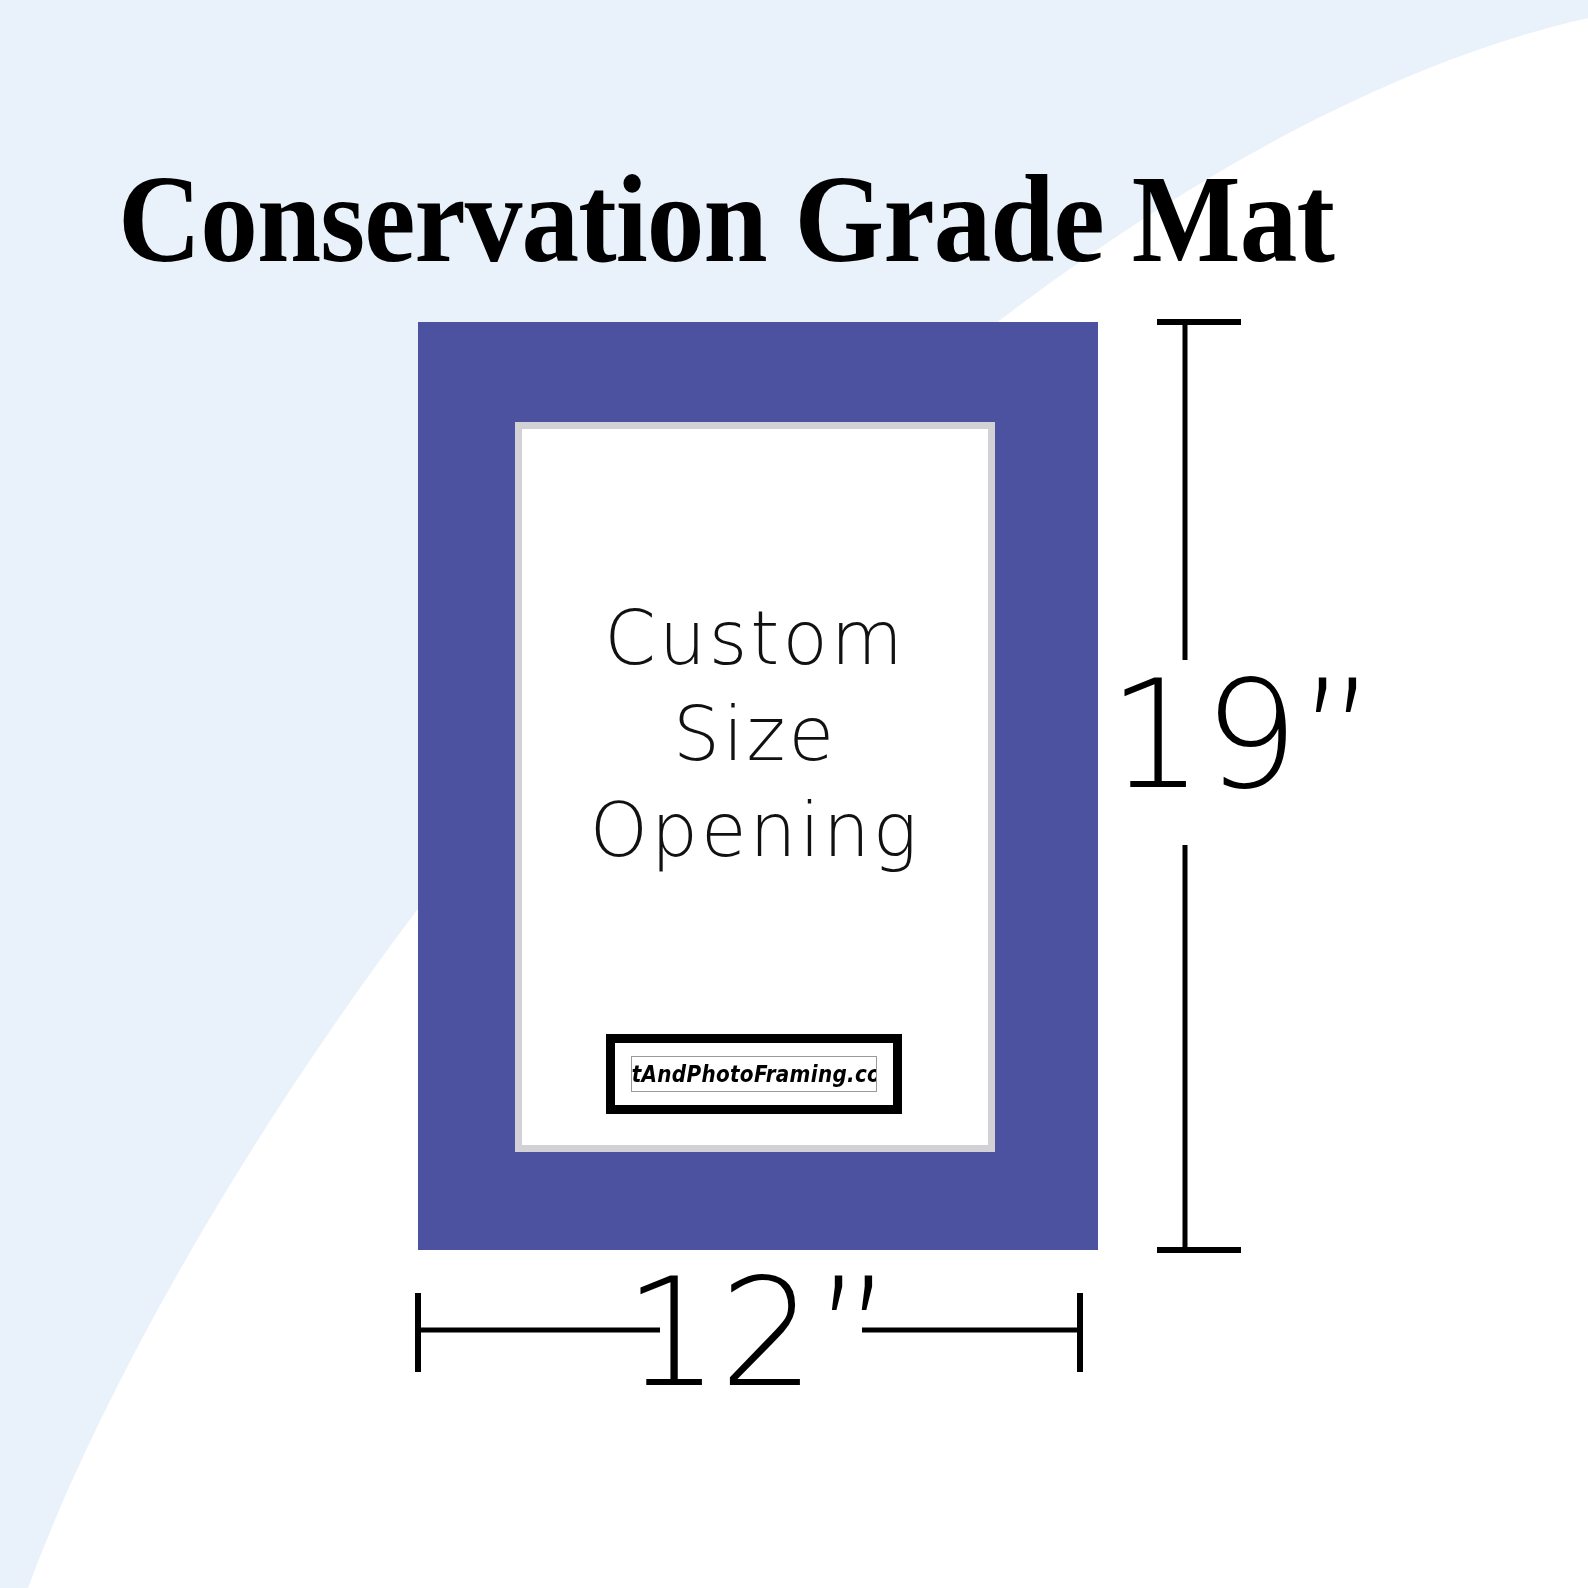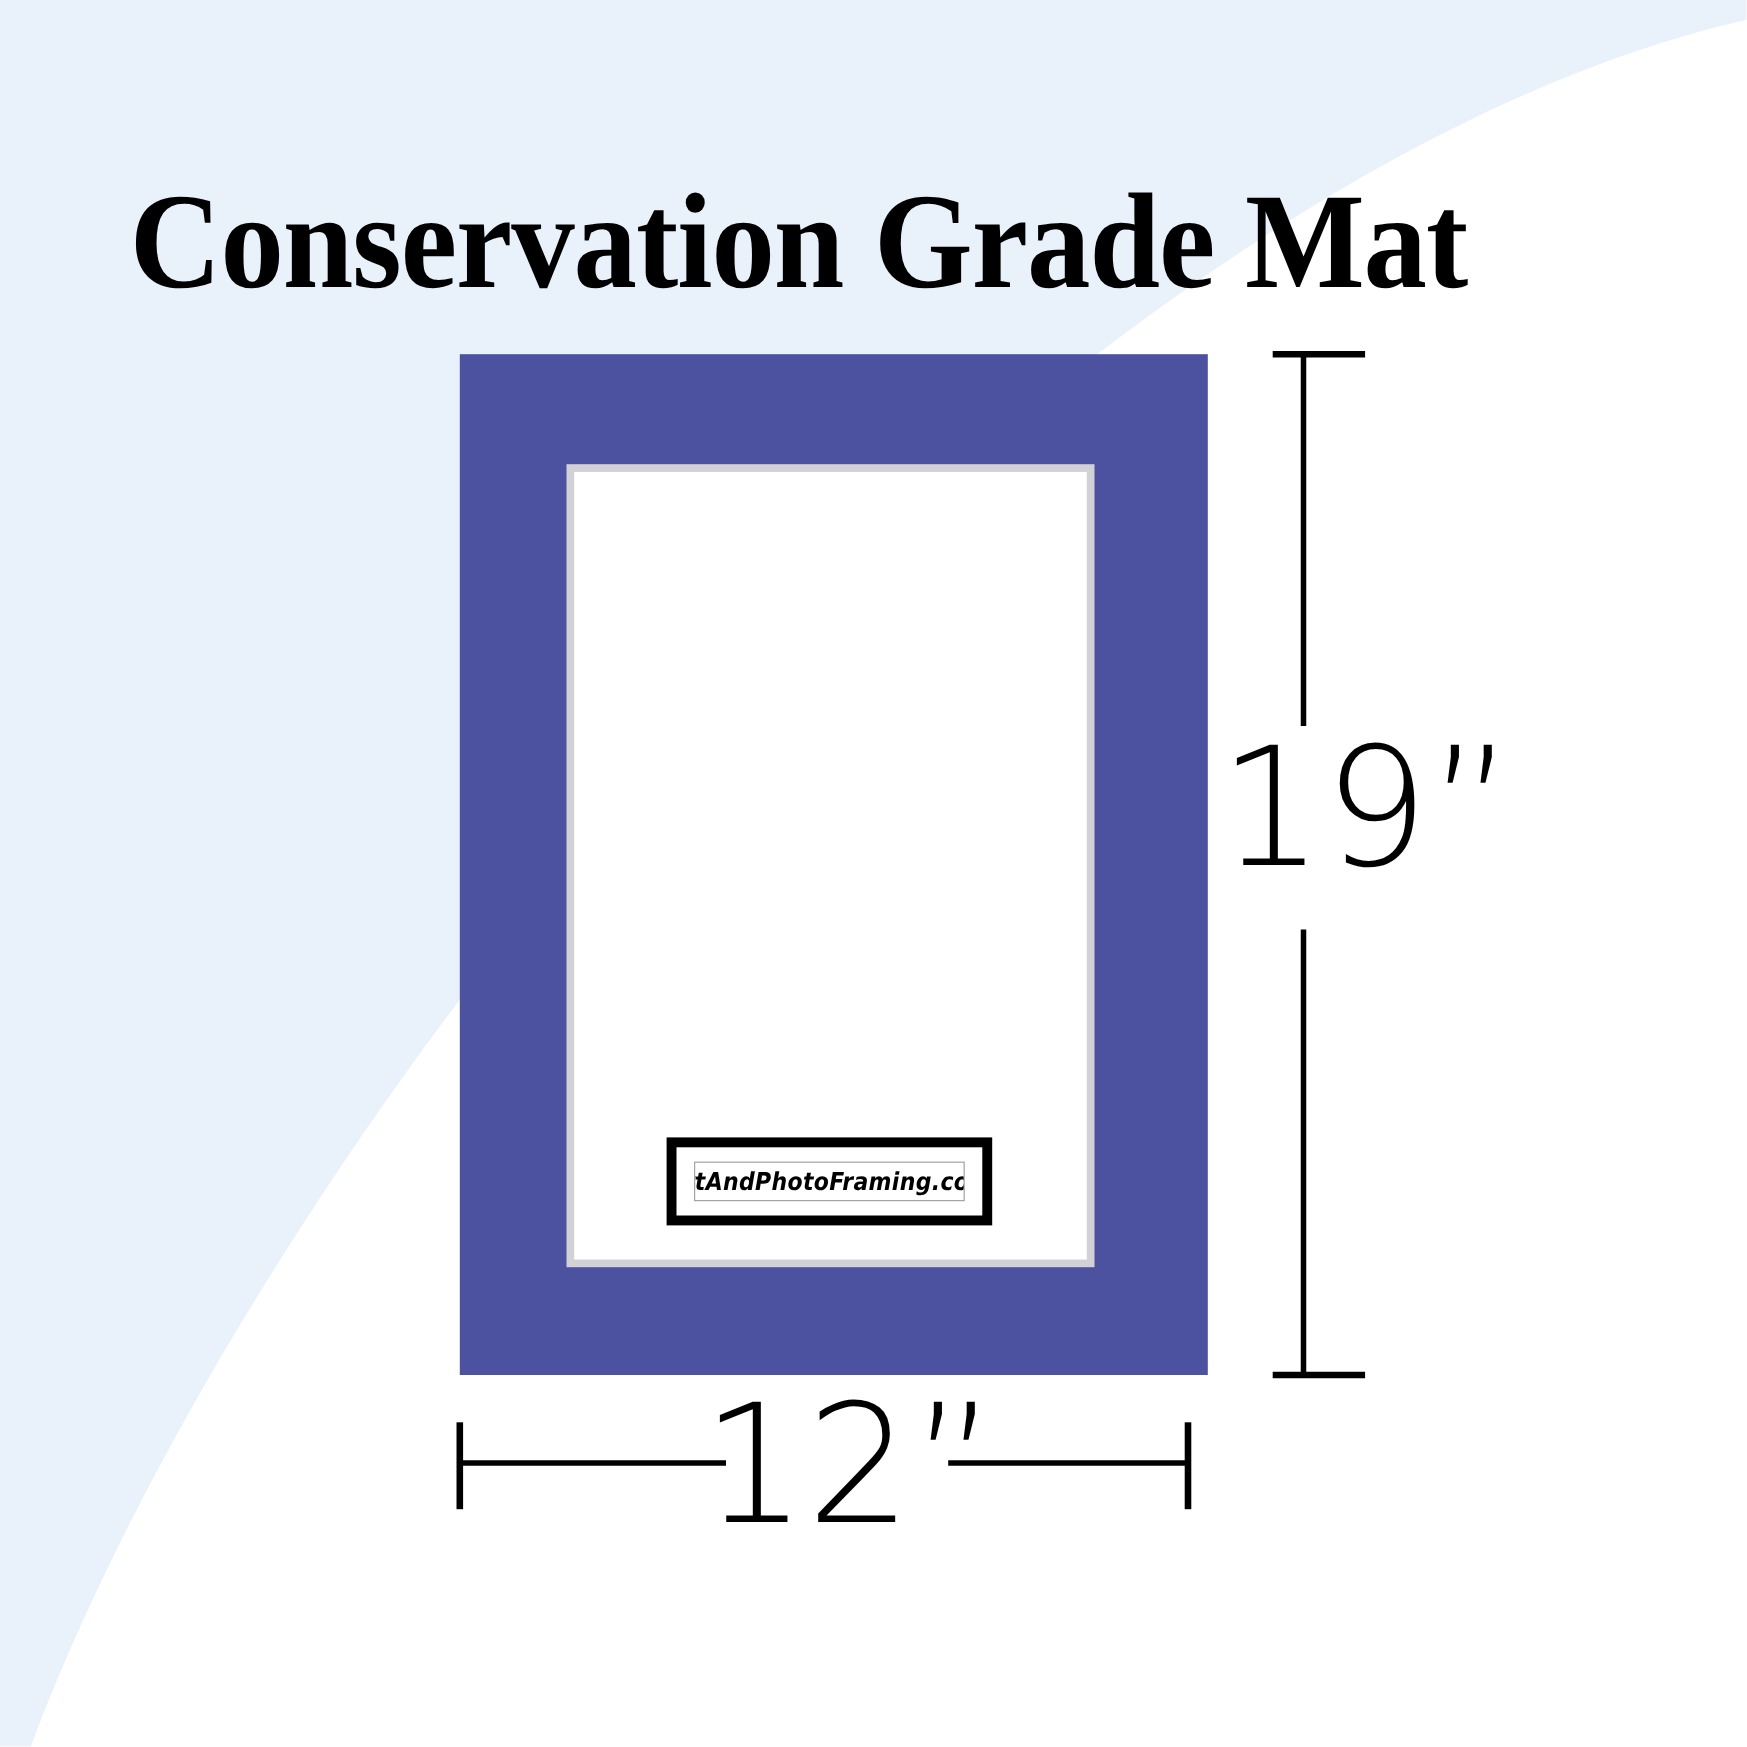--- a/index.html
+++ b/index.html
@@ -148,21 +148,21 @@
     font-family: "DejaVu Sans", sans-serif;
     font-weight: 300;
     font-size: 150px;
     line-height: 150px;
     color: #000000;
     white-space: nowrap;
   }
 
   #label-width {
     position: absolute;
-    left: 638px;
+    left: 624px;
     top: 1258px;
     width: 260px;
     text-align: center;
     font-family: "DejaVu Sans", sans-serif;
     font-weight: 300;
     font-size: 150px;
     line-height: 150px;
     color: #000000;
     white-space: nowrap;
   }
@@ -176,20 +176,25 @@
     <rect x="0" y="0" width="1588" height="1588" fill="#ffffff"></rect>
     <path d="M 0 0 L 1588 0 L 1588 18 C 1180 110 700 520 380 960 C 210 1195 90 1420 28 1588 L 0 1588 Z" fill="#e9f1fa"></path>
   </svg>
 
   <div id="title">Conservation Grade Mat</div>
 
   <div id="mat"></div>
   <div id="opening-bevel"></div>
   <div id="opening"></div>
 
+  <div id="opening-caption">
+    <div>Custom</div>
+    <div>Size</div>
+    <div>Opening</div>
+  </div>
 
   <div id="logo-plate">
     <div id="logo-inner">
       <span id="logo-text">ArtAndPhotoFraming.com</span>
     </div>
   </div>
 
   <svg id="dims-svg" viewBox="0 0 1588 1588">
 
     <g>

